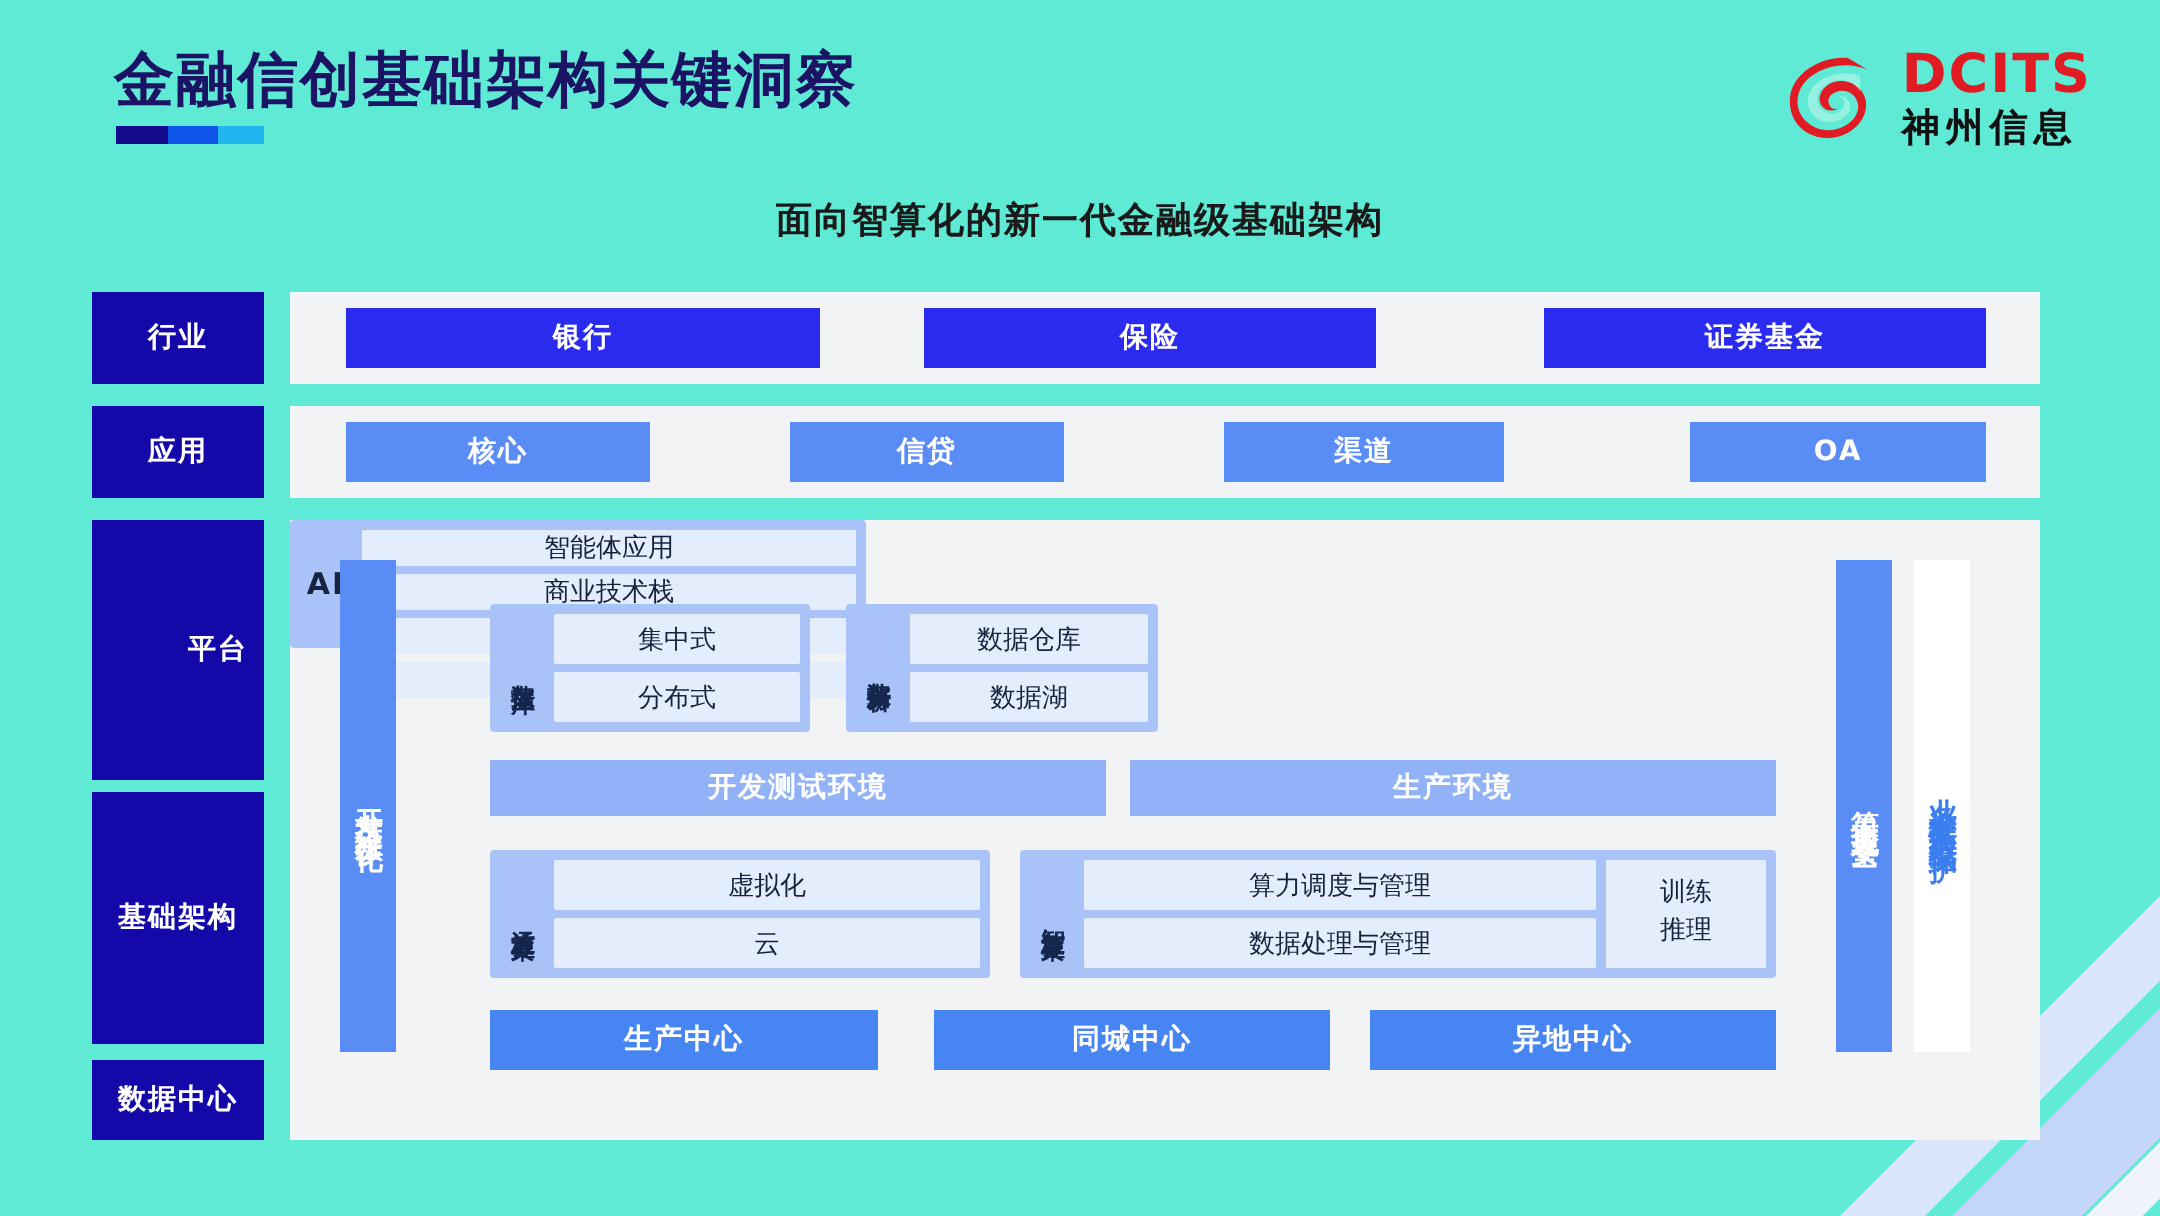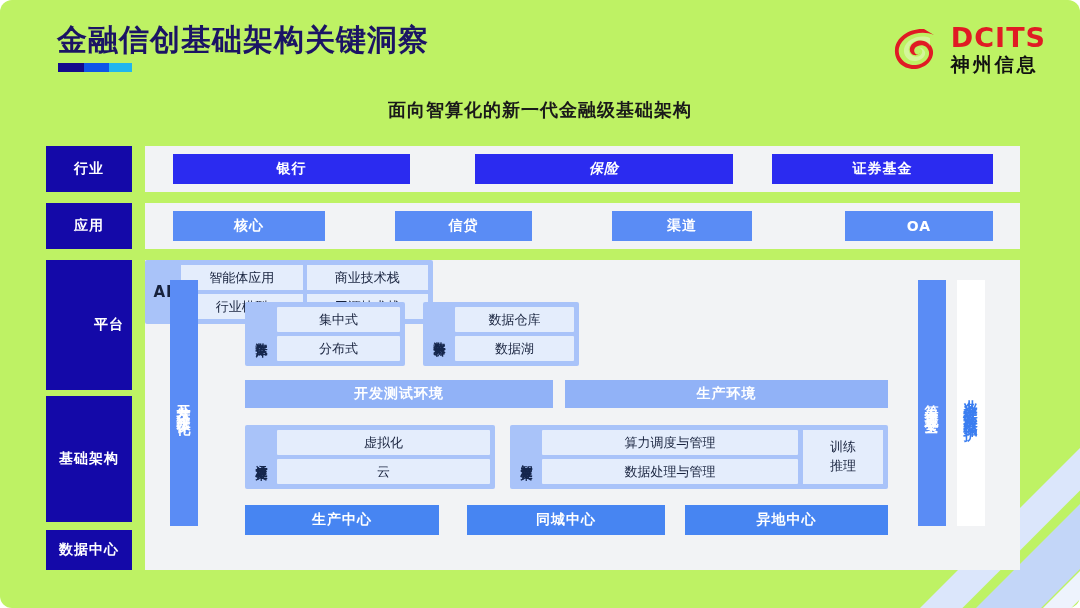--- a/index.html
+++ b/index.html
@@ -2,21 +2,21 @@
 <html><head>
 <meta charset="utf-8">
 <style>
   * { box-sizing: border-box; margin: 0; padding: 0; }
   html, body {
     width: 1080px; height: 608px;
     font-family: "Liberation Sans", "DejaVu Sans", sans-serif;
     background: #ffffff;
     overflow: hidden;
   }
-  #root { position: relative; width: 1080px; height: 608px; background:#bef264;border-radius:12px; }
+  #root { position: relative; width: 1080px; height: 608px; background:#5eead4; }
 
   
   .deco { position:absolute; bottom:0; right:0; width:260px; height:190px; overflow:hidden; pointer-events:none; }
   .deco i { position:absolute; display:block; transform: rotate(-45deg); transform-origin: 0 0; }
   .s1 { width:520px; height:30px; background:#dbe6fb; left:40px;  top:250px; }
   .s2 { width:520px; height:46px; background:#c3d6f8; left:78px;  top:268px; }
   .s3 { width:520px; height:20px; background:#eef3fd; left:128px; top:285px; }
   .s4 { width:520px; height:54px; background:#7ba5f2; left:150px; top:300px; }
   .s5 { width:520px; height:26px; background:#dbe6fb; left:206px; top:324px; }
   .s6 { width:520px; height:90px; background:#1765f0; left:228px; top:340px; }
@@ -70,21 +70,21 @@
     display:flex; align-items:center; justify-content:center;
     color:#fff; font-weight:bold; letter-spacing:1px;
     font-family:"DejaVu Sans","Liberation Sans",sans-serif;
   }
 
   .industry-row { position:absolute; left:0; top:0; width:875px; height:46px; }
   .industry-row .chip {
     position:absolute; top:8px; height:30px; background:#2b2bf0; font-size:14px;
   }
   .ind0 { left:28px;  width:237px; }
-  .ind1 { left:330px; width:258px;font-style:italic; }
+  .ind1 { left:317px; width:226px; }
   .ind2 { left:627px; width:221px; }
 
   .app-row { position:absolute; left:0; top:0; width:875px; height:46px; }
   .app-row .chip {
     position:absolute; top:8px; height:30px; background:#5a8cf5; font-size:14px;
   }
   .app0 { left:28px;  width:152px; }
   .app1 { left:250px; width:137px; }
   .app2 { left:467px; width:140px; }
   .app3 { left:700px; width:148px; }
@@ -118,21 +118,21 @@
     flex:1; background:#e4edfc; display:flex; align-items:center; justify-content:center;
     font-size:13px; color:#17223d; border-radius:1px;
     font-family:"DejaVu Sans","Liberation Sans",sans-serif;
   }
 
   .g-db  { left:100px; top:42px; width:160px; height:64px; }
   .g-da  { left:278px; top:42px; width:156px; height:64px; }
 
   .g-ai { left:455px; top:42px; width:288px; height:64px; background:#a9c3f9; border-radius:2px; display:flex; padding:5px; }
   .g-ai .grp-title { width:26px; flex:0 0 26px; writing-mode:horizontal-tb; font-size:15px; font-weight:bold; color:#17223d; }
-  .ai-grid { flex:1; display:grid; grid-template-columns:1fr 1fr; grid-template-rows:1fr 1fr; gap:4px; margin-left:5px; }
+  .ai-grid { flex:1; display:grid; grid-template-columns:1fr; grid-template-rows:1fr 1fr; gap:4px; margin-left:5px; }
   .ai-cell { background:#e4edfc; display:flex; align-items:center; justify-content:center; font-size:13px; color:#17223d;
              font-family:"DejaVu Sans","Liberation Sans",sans-serif; }
 
   .envbar {
     position:absolute; height:28px; background:#91b2f7;
     display:flex; align-items:center; justify-content:center;
     color:#fff; font-size:14px; font-weight:bold; letter-spacing:1px;
     font-family:"DejaVu Sans","Liberation Sans",sans-serif;
   }
   .env0 { left:100px; top:120px; width:308px; }

